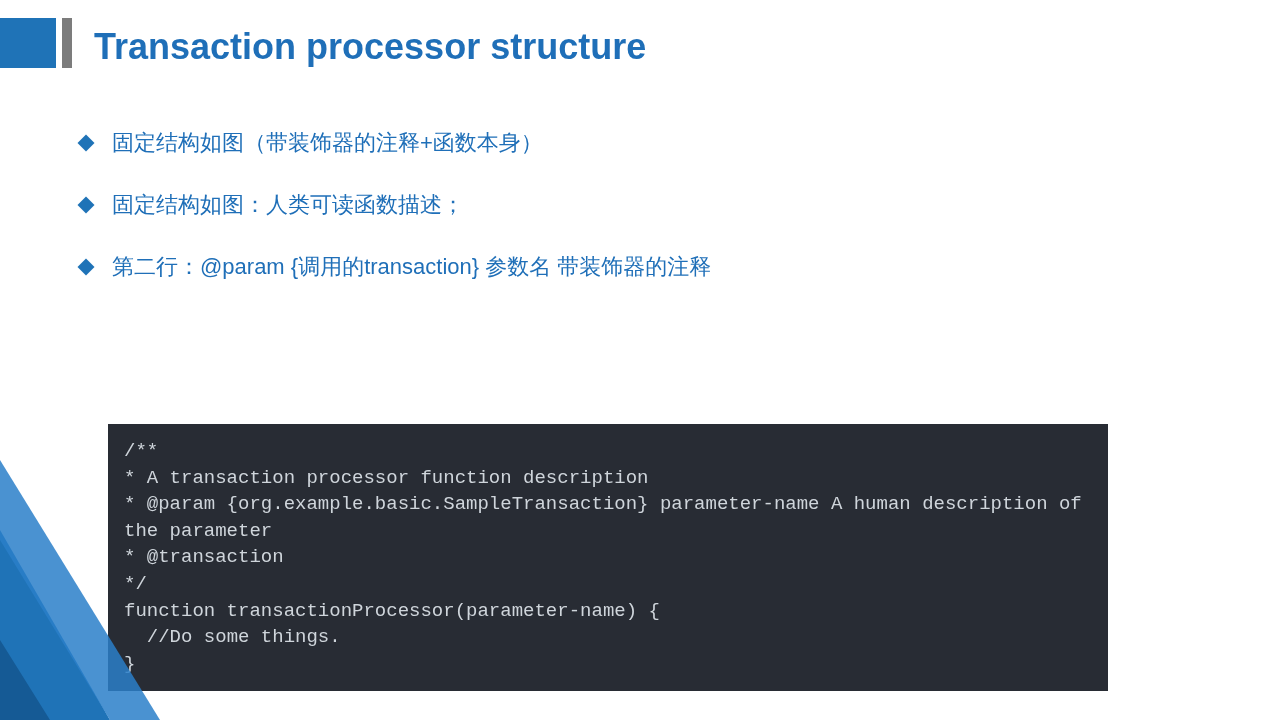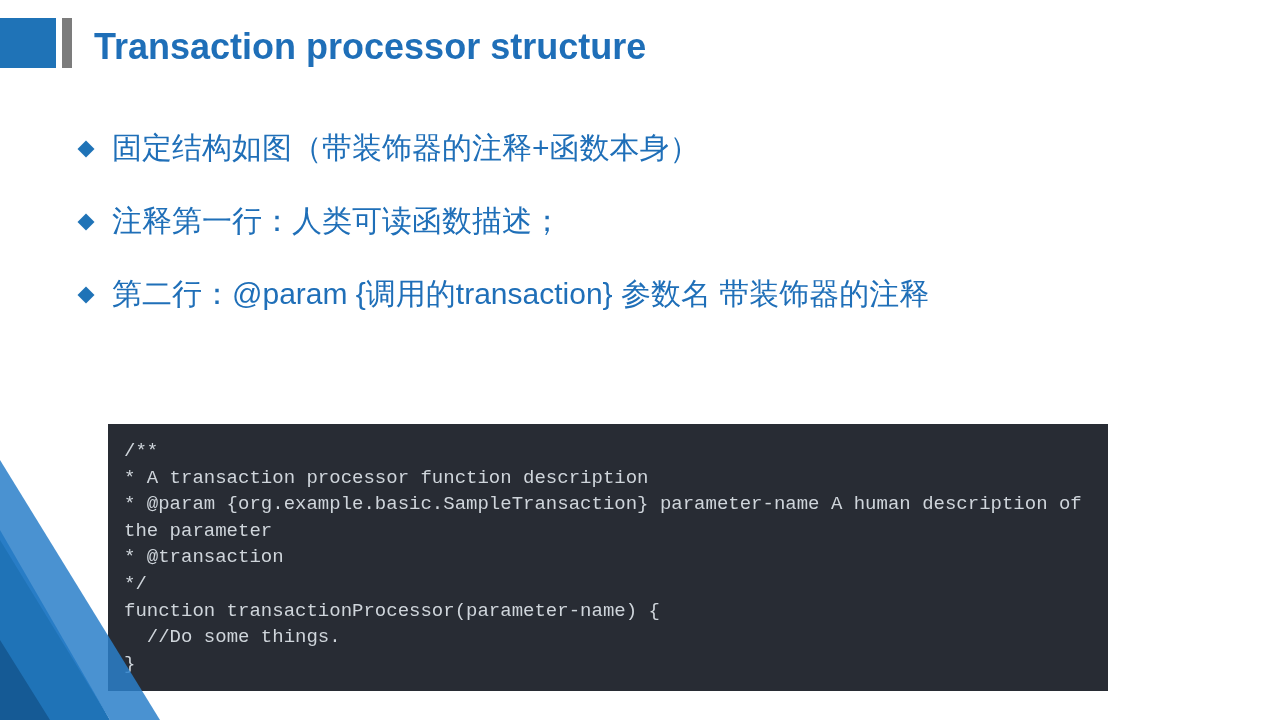--- a/index.html
+++ b/index.html
@@ -38,21 +38,21 @@
   .bullets {
     position: absolute;
     top: 128px;
     left: 80px;
     width: 1120px;
   }
   .bullet-item {
     display: flex;
     align-items: center;
     margin-bottom: 32px;
-    font-size: 30px;
+    font-size: 22px;
     color: #1f6fb8;
   }
   .diamond {
     width: 12px;
     height: 12px;
     background: #1f73b7;
     transform: rotate(45deg);
     flex-shrink: 0;
     margin-right: 20px;
   }
@@ -87,21 +87,21 @@
   <div class="title">Transaction processor structure</div>
 </div>
 
 <div class="bullets">
   <div class="bullet-item">
     <div class="diamond"></div>
     <span>固定结构如图（带装饰器的注释+函数本身）</span>
   </div>
   <div class="bullet-item">
     <div class="diamond"></div>
-    <span>注释第一行：人类可读函数描述；</span>
+    <span>固定结构如图：人类可读函数描述；</span>
   </div>
   <div class="bullet-item">
     <div class="diamond"></div>
     <span>第二行：@param {调用的transaction}  参数名 带装饰器的注释</span>
   </div>
 </div>
 
 <div class="code-block">/**
 * A transaction processor function description
 * @param {org.example.basic.SampleTransaction} parameter-name A human description of the parameter

